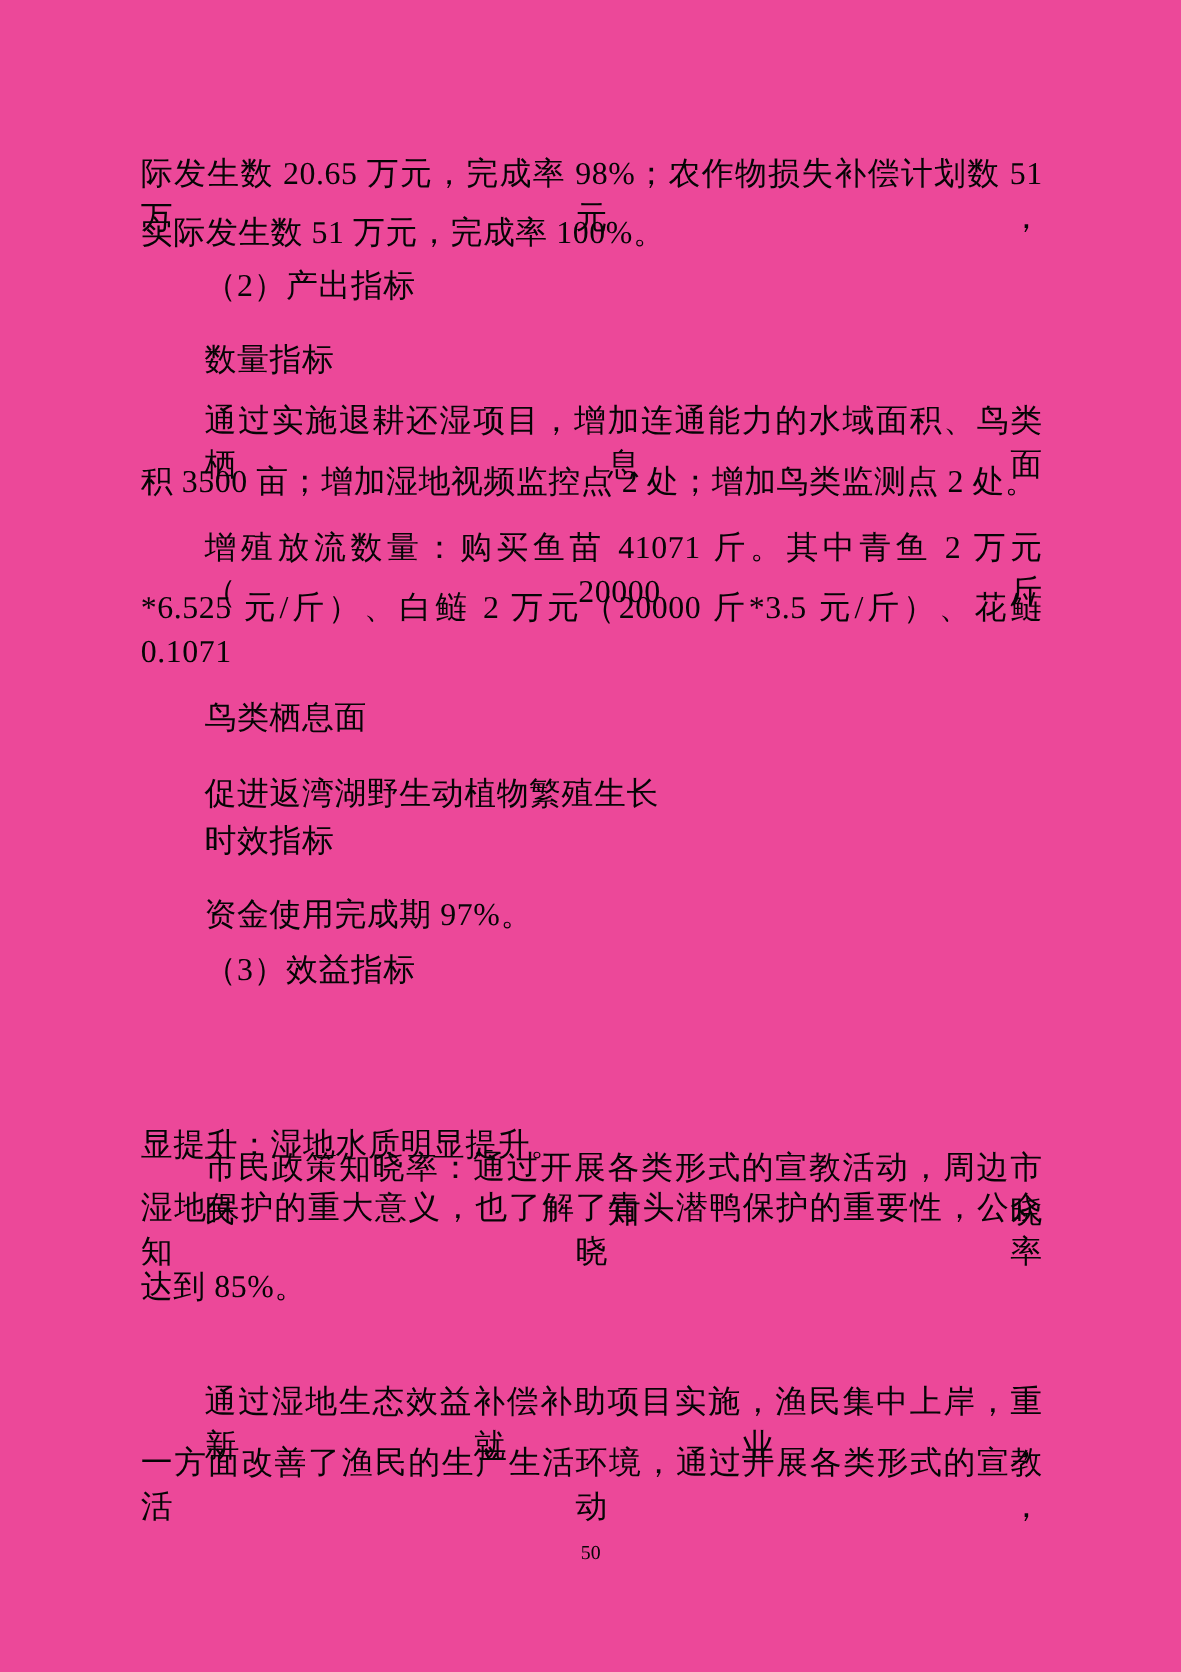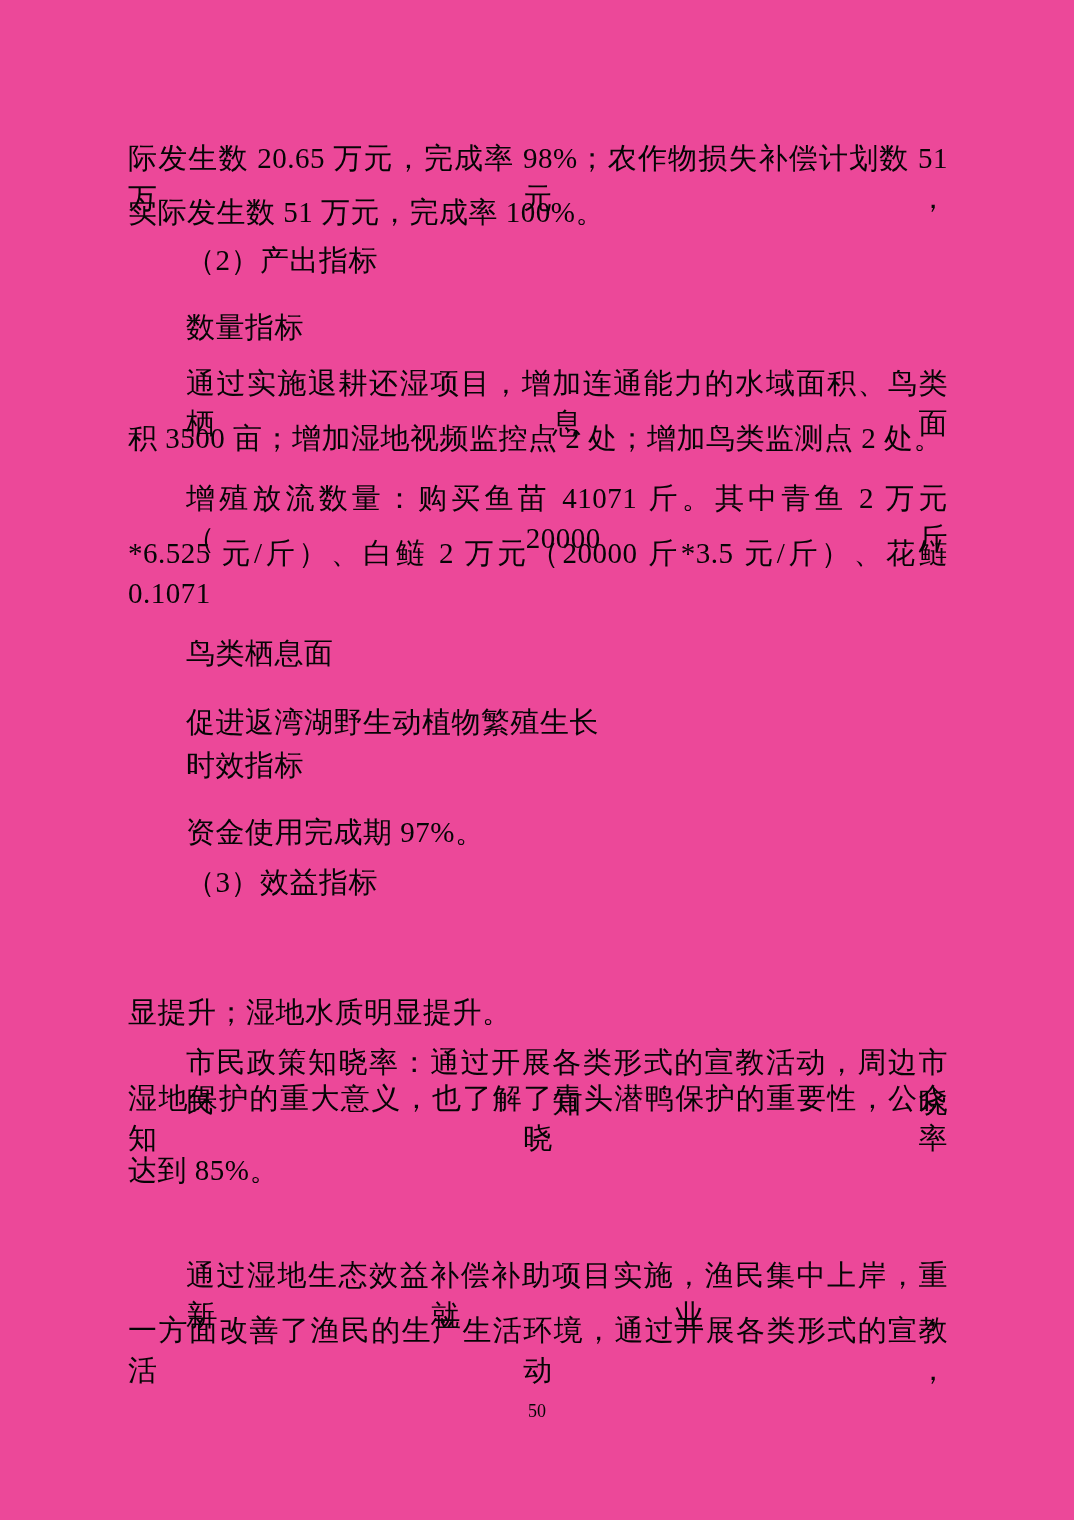--- a/index.html
+++ b/index.html
@@ -63,21 +63,21 @@
   <div class="line ind" style="top:633px">鸟类栖息面</div>
 
   <div class="line ind" style="top:702px">促进返湾湖野生动植物繁殖生长</div>
 
   <div class="line ind" style="top:745px">时效指标</div>
 
   <div class="line ind" style="top:812px">资金使用完成期 97%。</div>
 
   <div class="line ind" style="top:862px">（3）效益指标</div>
 
-  <div class="line m" style="top:992px">显提升；湿地水质明显提升。</div>
+  <div class="line m" style="top:1021px">显提升；湿地水质明显提升。</div>
 
   <div class="line ind full" style="top:1042px">市民政策知晓率：通过开展各类形式的宣教活动，周边市民知晓</div>
   <div class="line m full" style="top:1078px">湿地保护的重大意义，也了解了青头潜鸭保护的重要性，公众知晓率</div>
   <div class="line m" style="top:1150px">达到 85%。</div>
 
 
   <div class="line ind full" style="top:1255px">通过湿地生态效益补偿补助项目实施，渔民集中上岸，重新就业，</div>
   <div class="line m full" style="top:1310px">一方面改善了渔民的生产生活环境，通过开展各类形式的宣教活动，</div>
 
   <div class="page-number">50</div>

